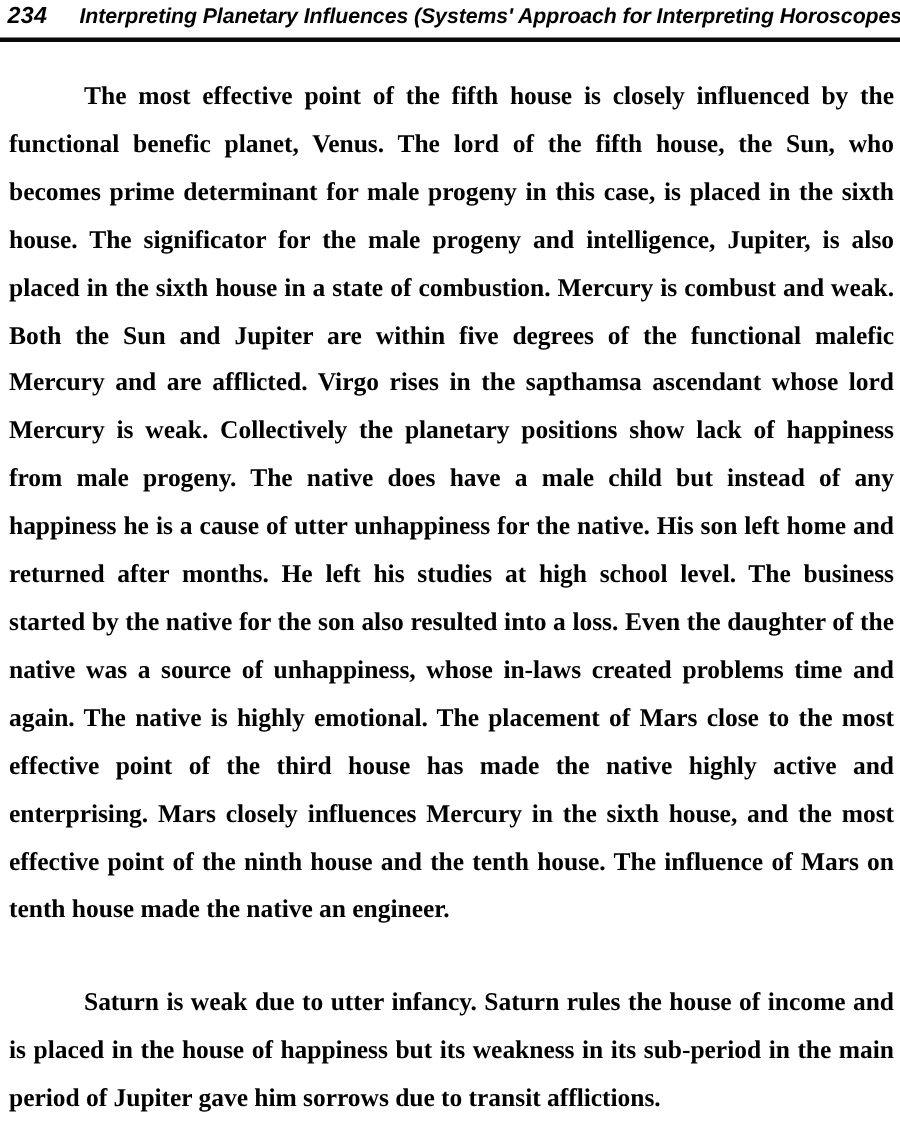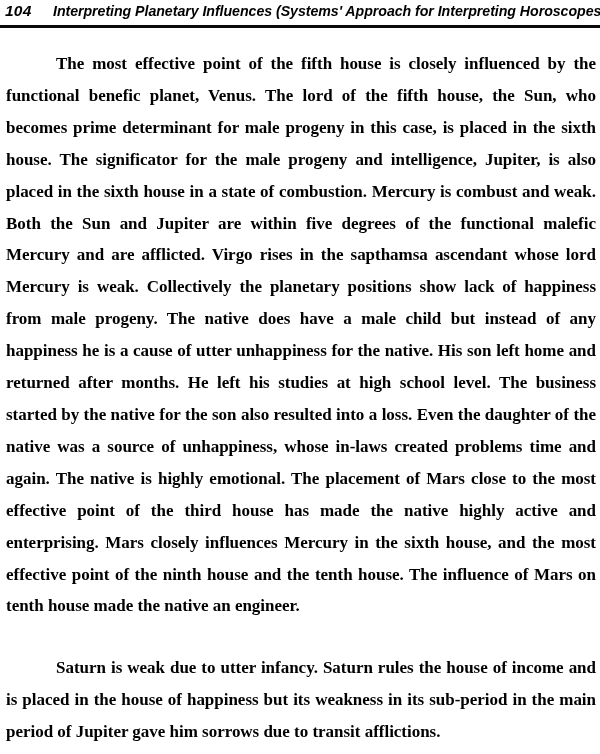--- a/index.html
+++ b/index.html
@@ -88,21 +88,21 @@
   p.para.last {
     
   }
 </style>
 </head>
 <body>
 
 <div class="page">
 
   <div class="running-head">
-    <span class="folio">104</span>
+    <span class="folio">234</span>
     <span class="head-title">Interpreting Planetary Influences (Systems' Approach for Interpreting Horoscopes)</span>
   </div>
 
   <div class="head-rule"></div>
 
   <div class="body-text">
     <p class="para">The most effective point of the fifth house is closely influenced by the functional benefic planet, Venus. The lord of the fifth house, the Sun, who becomes prime determinant for male progeny in this case, is placed in the sixth house. The significator for the male progeny and intelligence, Jupiter, is also placed in the sixth house in a state of combustion. Mercury is combust and weak. Both the Sun and Jupiter are within five degrees of the functional malefic Mercury and are afflicted. Virgo rises in the sapthamsa ascendant whose lord Mercury is weak. Collectively the planetary positions show lack of happiness from male progeny. The native does have a male child but instead of any happiness he is a cause of utter unhappiness for the native. His son left home and returned after months. He left his studies at high school level. The business started by the native for the son also resulted into a loss. Even the daughter of the native was a source of unhappiness, whose in-laws created problems time and again. The native is highly emotional. The placement of Mars close to the most effective point of the third house has made the native highly active and enterprising. Mars closely influences Mercury in the sixth house, and the most effective point of the ninth house and the tenth house. The influence of Mars on tenth house made the native an engineer.</p>
     <p class="para last">Saturn is weak due to utter infancy. Saturn rules the house of income and is placed in the house of happiness but its weakness in its sub-period in the main period of Jupiter gave him sorrows due to transit afflictions.</p>
   </div>
 

